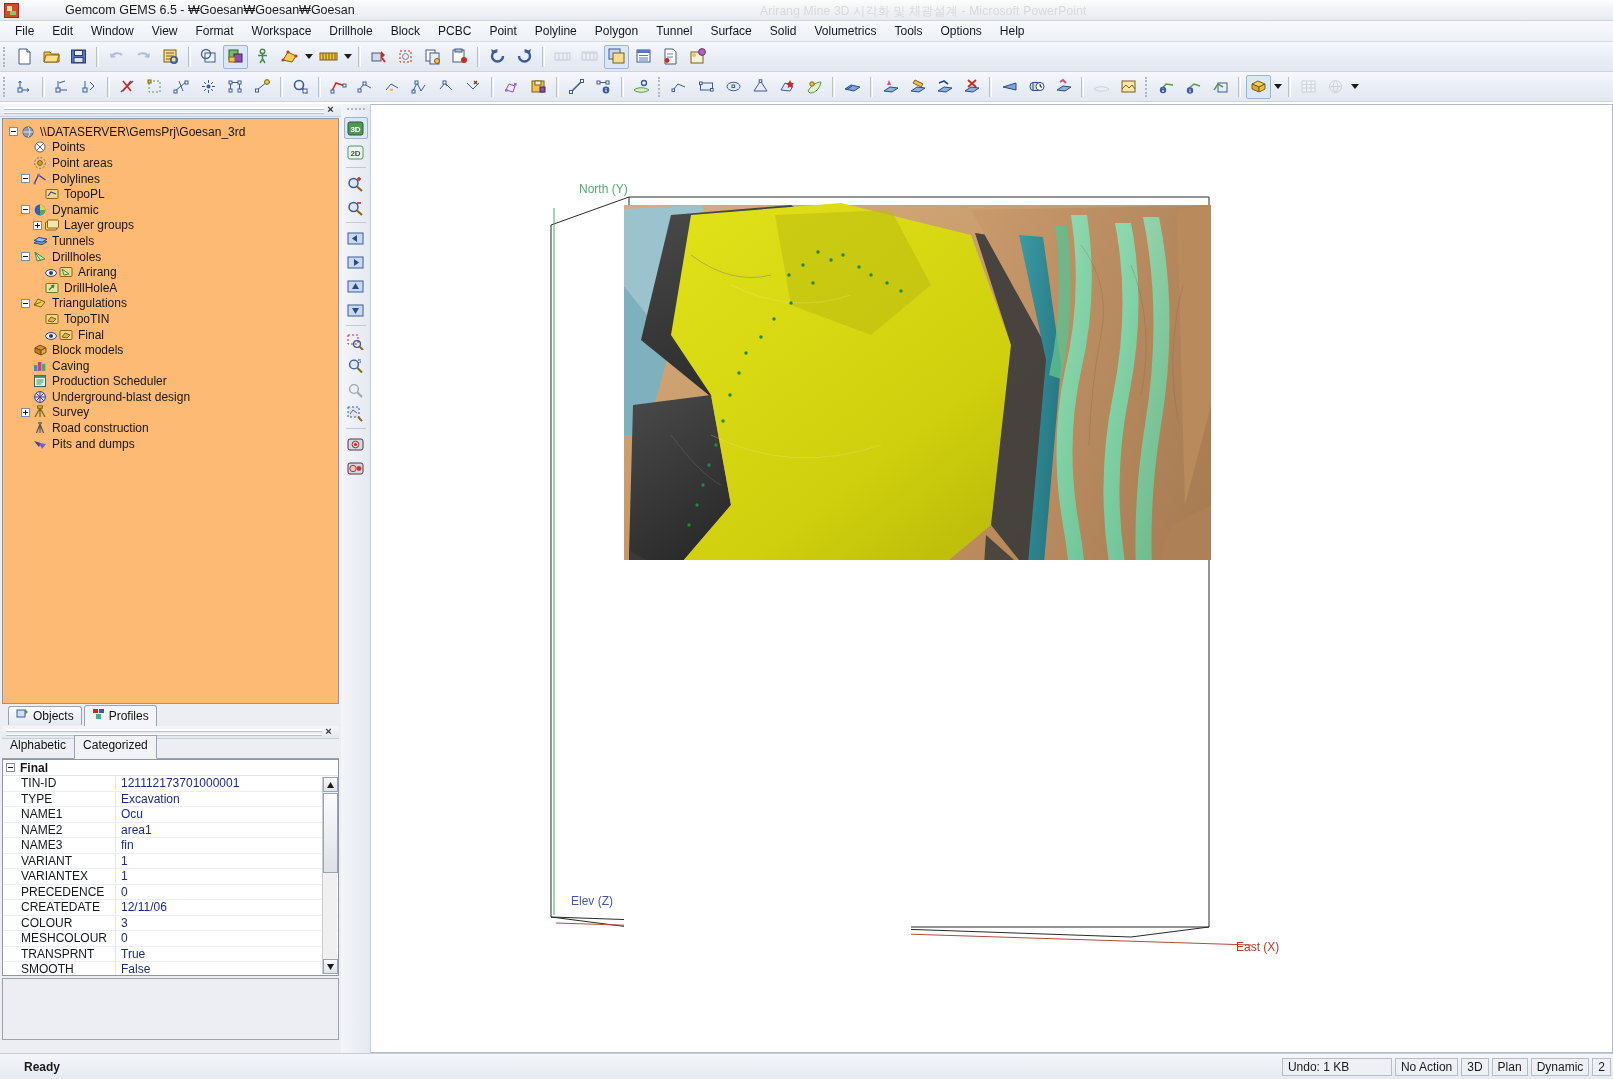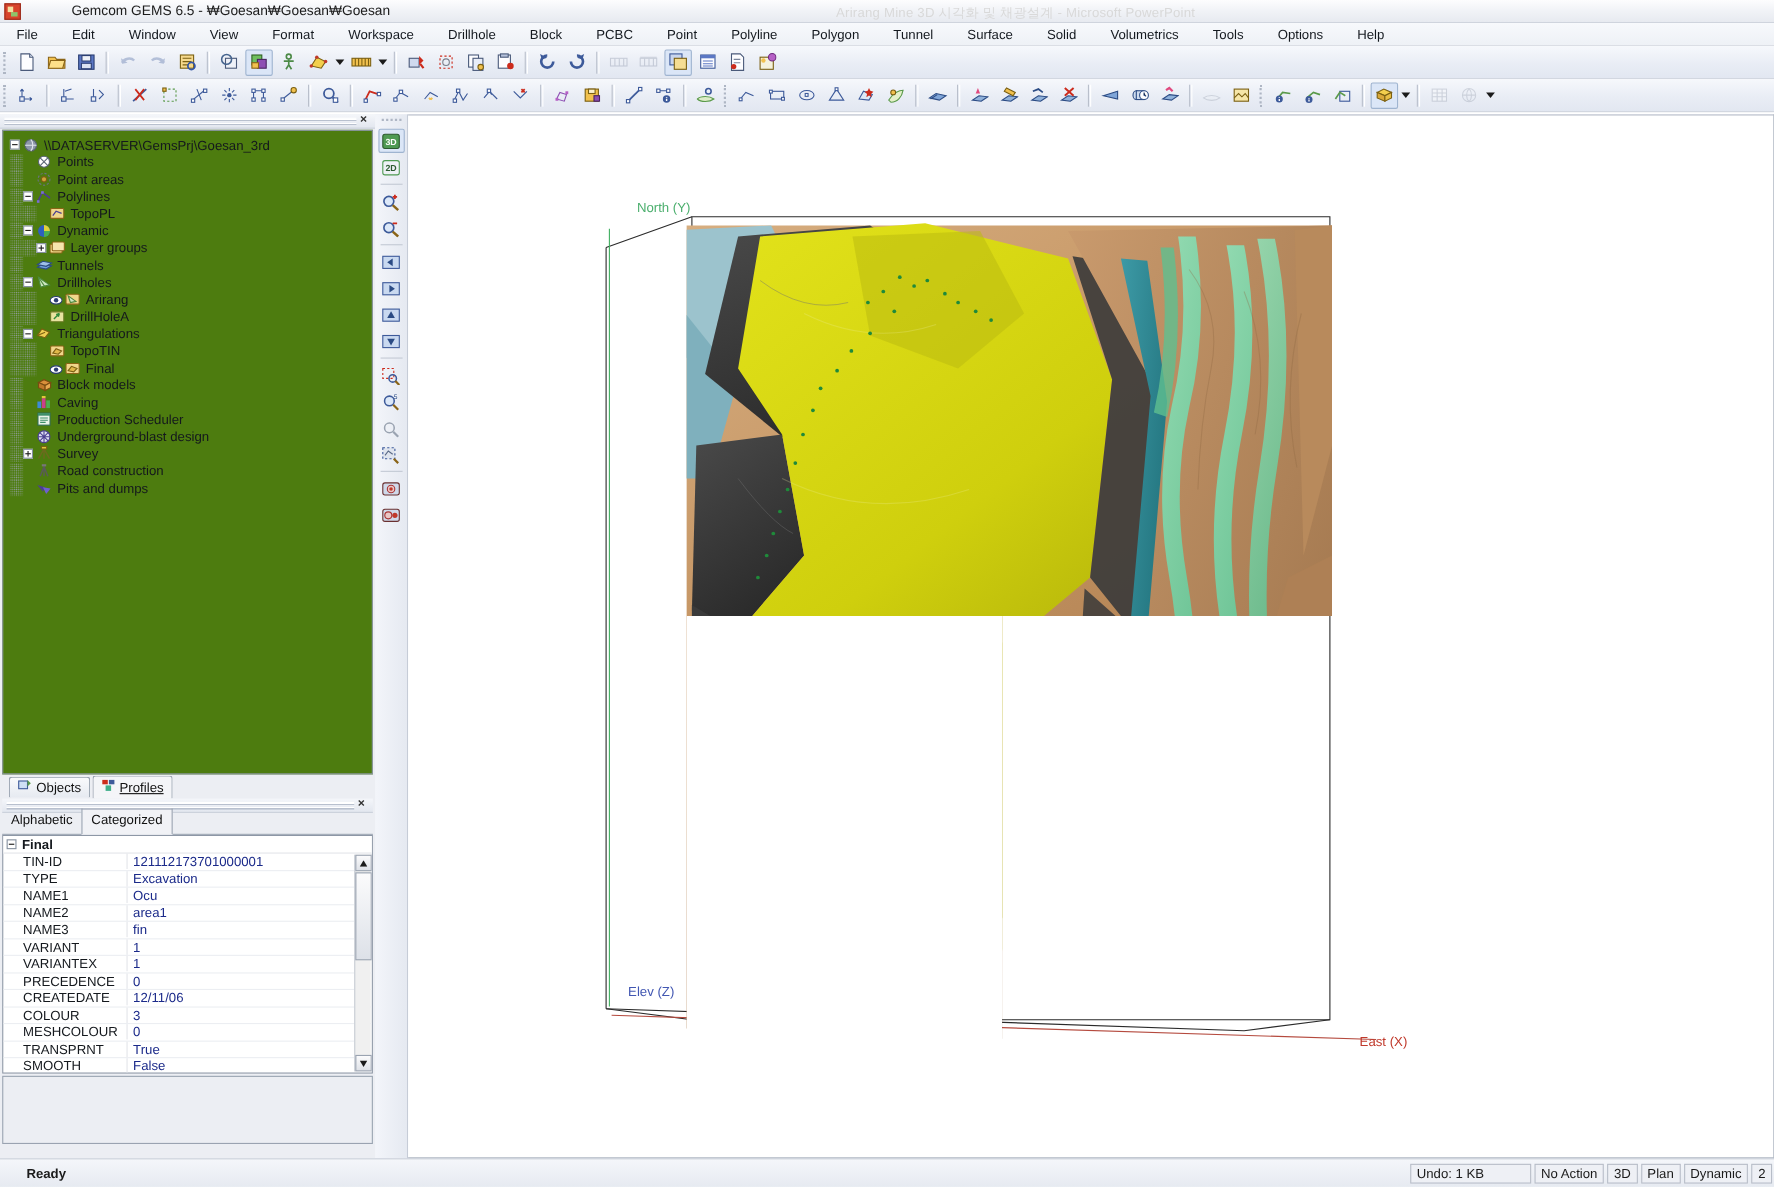--- a/index.html
+++ b/index.html
@@ -44,21 +44,21 @@
     position: absolute; left: 760px; top: 3px;
     font-size: 12px; color: #d9d9d9; white-space: nowrap;
     letter-spacing: .2px;
   }
 
   
   #menubar {
     position: absolute; left: 0; top: 21px; width: 1613px; height: 21px;
     background: linear-gradient(180deg,#f7f9fc 0%,#eef1f6 100%);
     border-bottom: 1px solid #d7dbe3;
-    display: flex; align-items: center; padding-left: 6px; gap: 13px;
+    display: flex; align-items: center; padding-left: 6px;
   }
   #menubar .mi {
     font-size: 12px; color: #14191f; padding: 2px 9px; white-space: nowrap;
     cursor: default;
   }
 
   
   .toolbar {
     position: absolute; left: 0; width: 1613px;
     background: linear-gradient(180deg,#f6f8fc 0%,#e9edf5 55%,#e2e7f1 100%);
@@ -107,21 +107,21 @@
   }
   .panel-close {
     width: 13px; height: 12px; font-size: 11px; line-height: 11px; color:#333;
     text-align:center; font-family:"Liberation Sans",sans-serif; font-weight:bold;
     cursor:default;
   }
   #tree-panel-outer {
     position:absolute; left:0; top:0; width:341px; height:602px;
   }
   #treebox { position:absolute; left:2px; top:14px; width:337px; height:586px;
-    background:#4d7c0f; border:1px solid #8d97a6; overflow:hidden; }
+    background:#fdba74; border:1px solid #8d97a6; overflow:hidden; }
   .tree { padding: 5px 0 0 6px; font-size: 12px; color:#111; }
   .trow { display:flex; align-items:center; height:15.6px; white-space:nowrap; }
   .tbox {
     width: 9px; height: 9px; border:1px solid #848f9e; background:#fff;
     margin-right: 3px; position: relative; flex:none;
   }
   .tbox::before{ content:""; position:absolute; left:1px; top:3px; width:5px;height:1px;background:#1b1b1b;}
   .tbox.plus::after{ content:""; position:absolute; left:3px; top:1px; width:1px;height:5px;background:#1b1b1b;}
   .tspace { width:12px; flex:none; }
   .tdots { width:12px; flex:none; height:15px;
@@ -137,21 +137,21 @@
     display:flex; align-items:center; padding-left:6px;
   }
   .otab {
     display:flex; align-items:center; gap:4px;
     height:19px; padding:0 7px;
     font-size:12px; color:#111;
     border:1px solid #9aa3b1; border-bottom:none;
     background: linear-gradient(180deg,#f9fafc,#e6eaf1);
     border-radius:3px 3px 0 0; margin-right:2px;
   }
-  .otab.active { height:21px; background:#f4f5f8;text-decoration:underline; }
+  .otab.active { height:21px; background:#f4f5f8; }
 
   
   #props-outer { position:absolute; left:2px; top:622px; width:337px; height:322px; }
   #props-tabs { position:absolute; left:0; top:14px; width:337px; height:19px;
     display:flex; align-items:flex-end; border-bottom:1px solid #9aa3b1; }
   .ptab { font-size:12px; color:#111; padding:2px 8px 6px 8px; }
   .ptab.active { background:#f1f2f6; border:1px solid #9aa3b1; border-bottom:1px solid #f1f2f6;
     margin-bottom:-1px; }
   #props-grid {
     position:absolute; left:0; top:33px; width:337px; height:217px;

